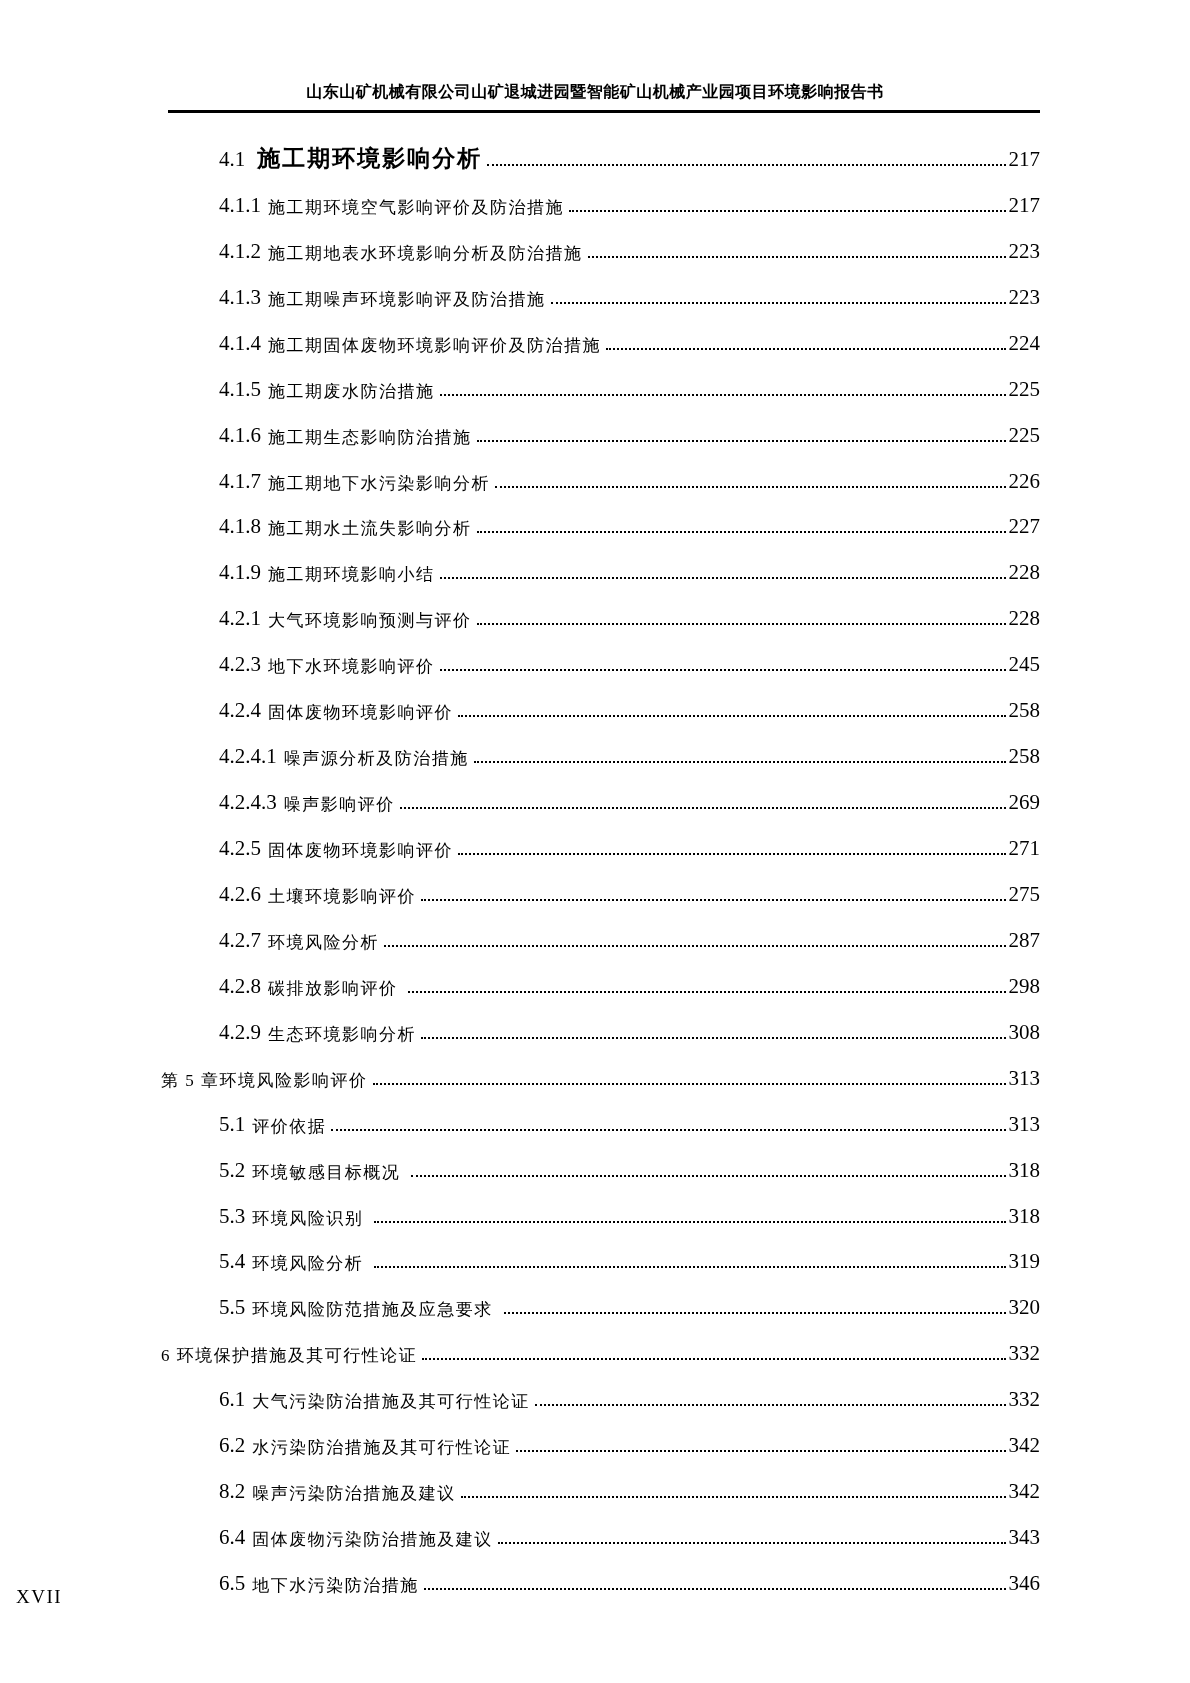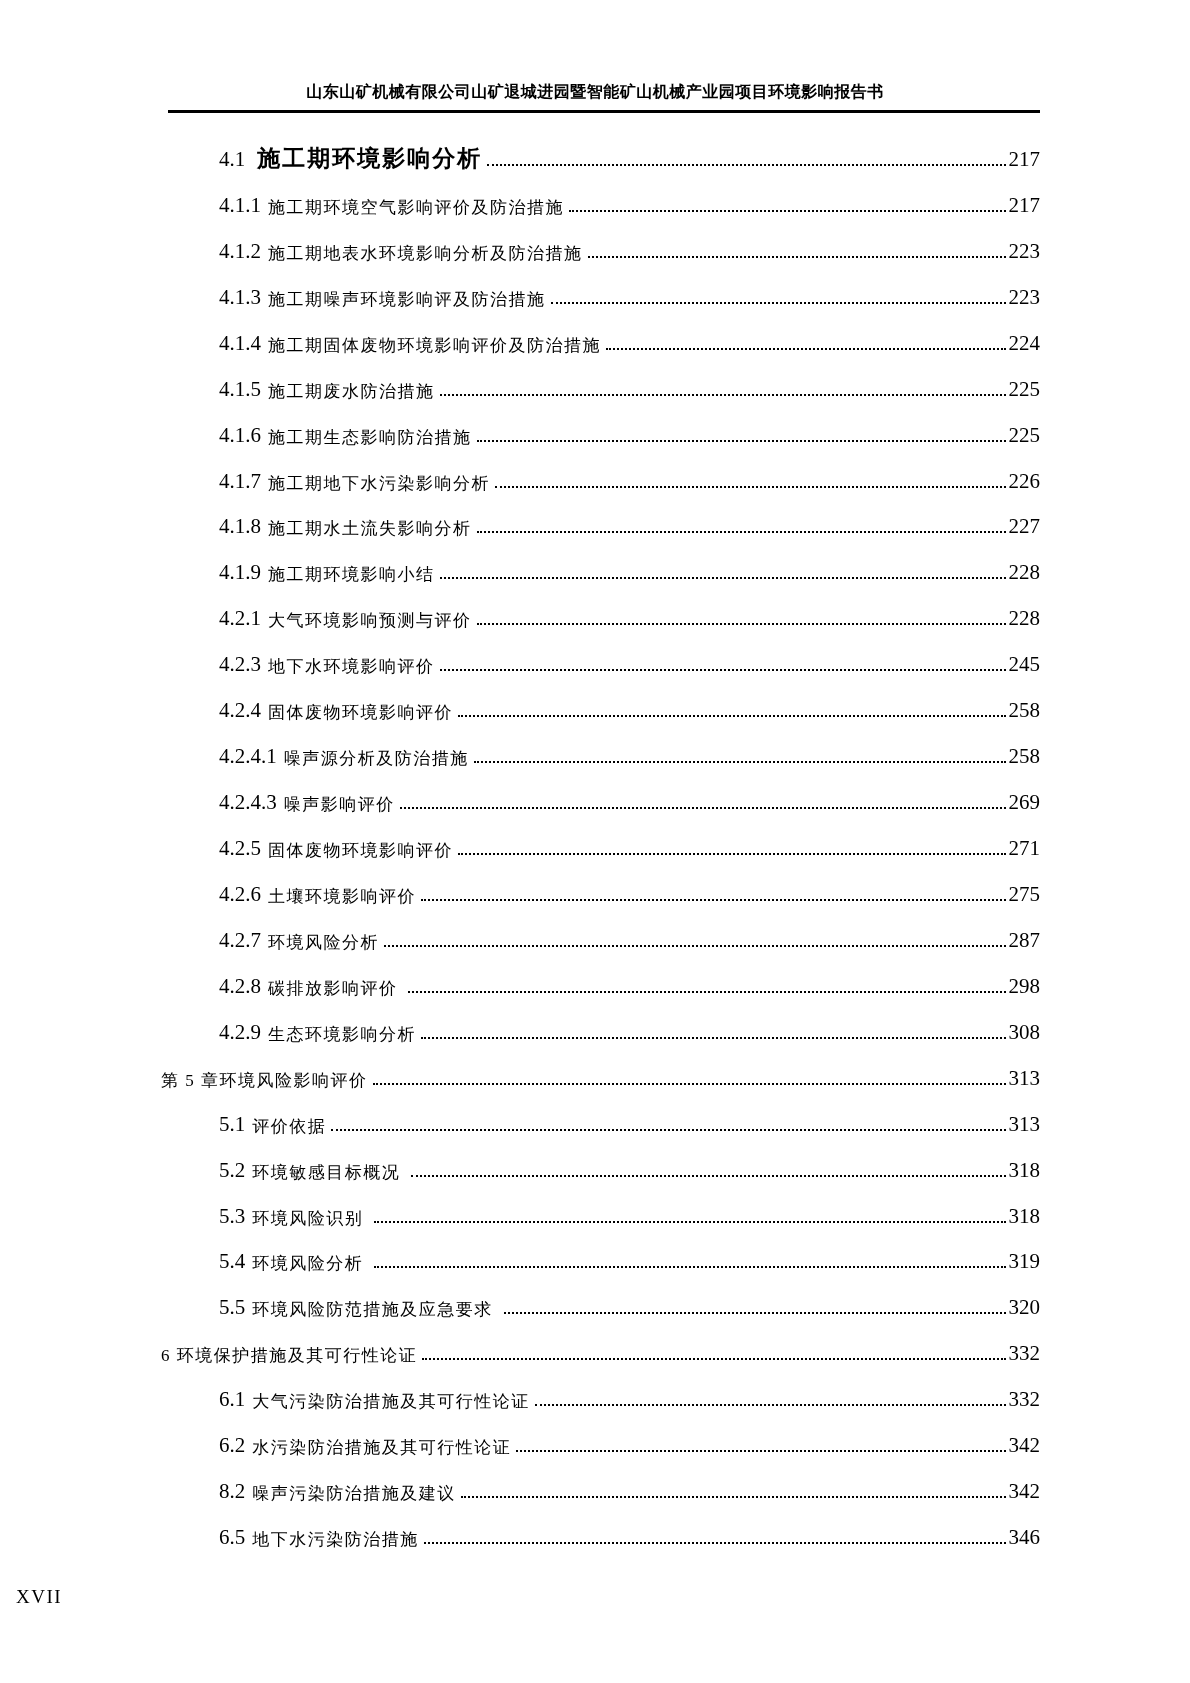--- a/index.html
+++ b/index.html
@@ -272,20 +272,26 @@
         <span class="leader"></span>
         <span class="page-num">342</span>
       </div>
       <div class="toc-row level-2">
         <span class="num">8.2</span>
         <span class="text">噪声污染防治措施及建议</span>
         <span class="leader"></span>
         <span class="page-num">342</span>
       </div>
       <div class="toc-row level-2">
+        <span class="num">6.4</span>
+        <span class="text">固体废物污染防治措施及建议</span>
+        <span class="leader"></span>
+        <span class="page-num">343</span>
+      </div>
+      <div class="toc-row level-2">
         <span class="num">6.5</span>
         <span class="text">地下水污染防治措施</span>
         <span class="leader"></span>
         <span class="page-num">346</span>
       </div>
     </main>
 
   <footer class="page-footer">
     <span>XVII</span>
   </footer>

